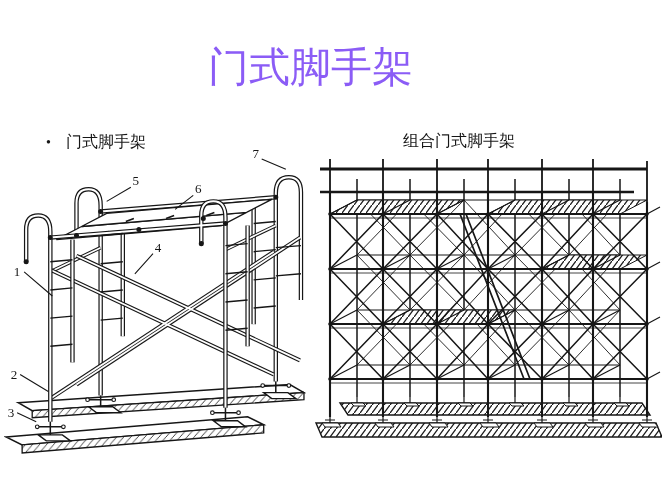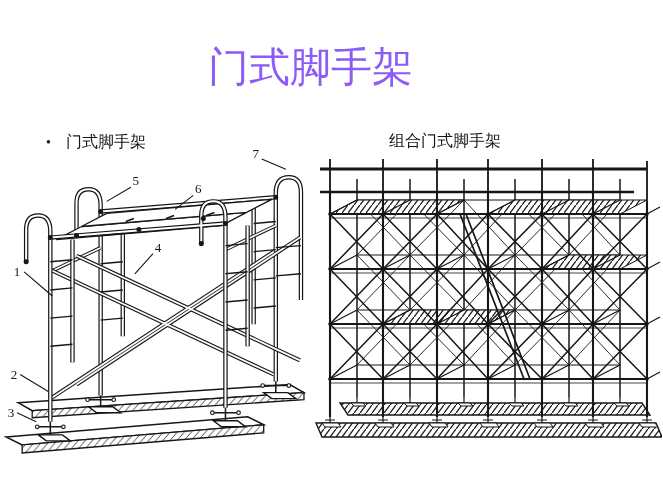--- a/index.html
+++ b/index.html
@@ -14,21 +14,21 @@
     position:absolute;top:45px;left:0;width:621px;
     text-align:center;font-size:41px;line-height:1.1;
     color:#8b5cf6;white-space:nowrap;
   }
   .caption-left{
     position:absolute;top:132px;left:46px;
     font-size:16px;display:flex;align-items:center;
   }
   .caption-left .bullet{font-size:14px;margin-right:15px;line-height:1;}
   .caption-right{
-    position:absolute;top:131px;left:389px;font-size:16px;white-space:nowrap;text-align:right;
+    position:absolute;top:131px;left:403px;font-size:16px;white-space:nowrap;text-align:right;
   }
   .fig-left{position:absolute;left:4px;top:147px;width:302px;height:307px;}
   .fig-right{position:absolute;left:312px;top:157px;width:350px;height:300px;}
   svg{display:block;}
   svg text{font-family:"Liberation Serif","DejaVu Serif",serif;font-size:13px;fill:#161616;}
 </style>
 </head>
 <body>
 
 <div class="slide">

